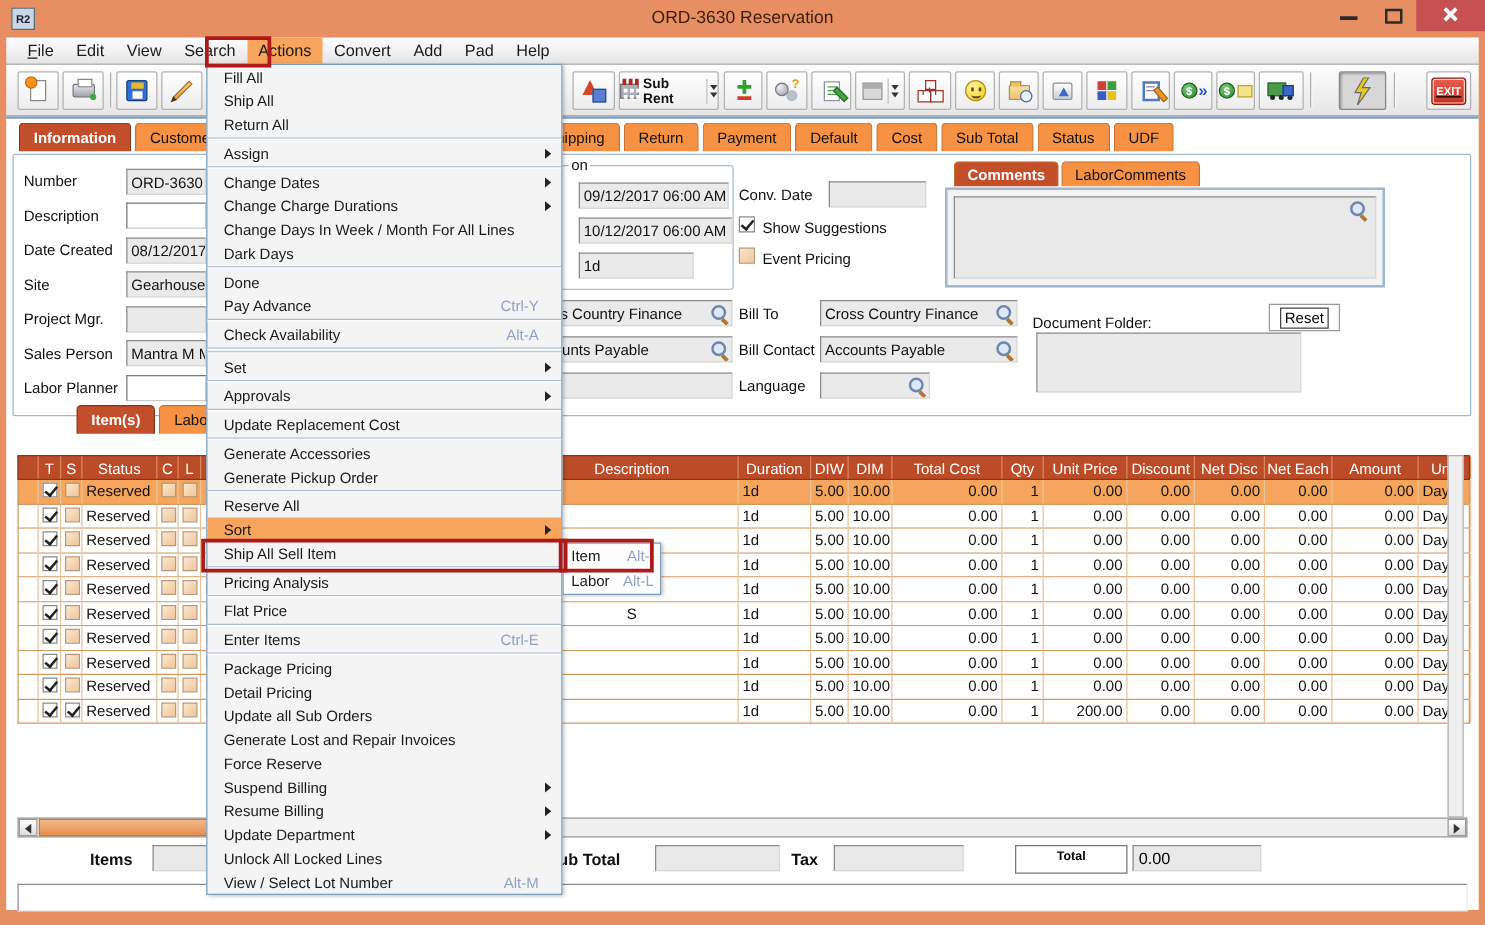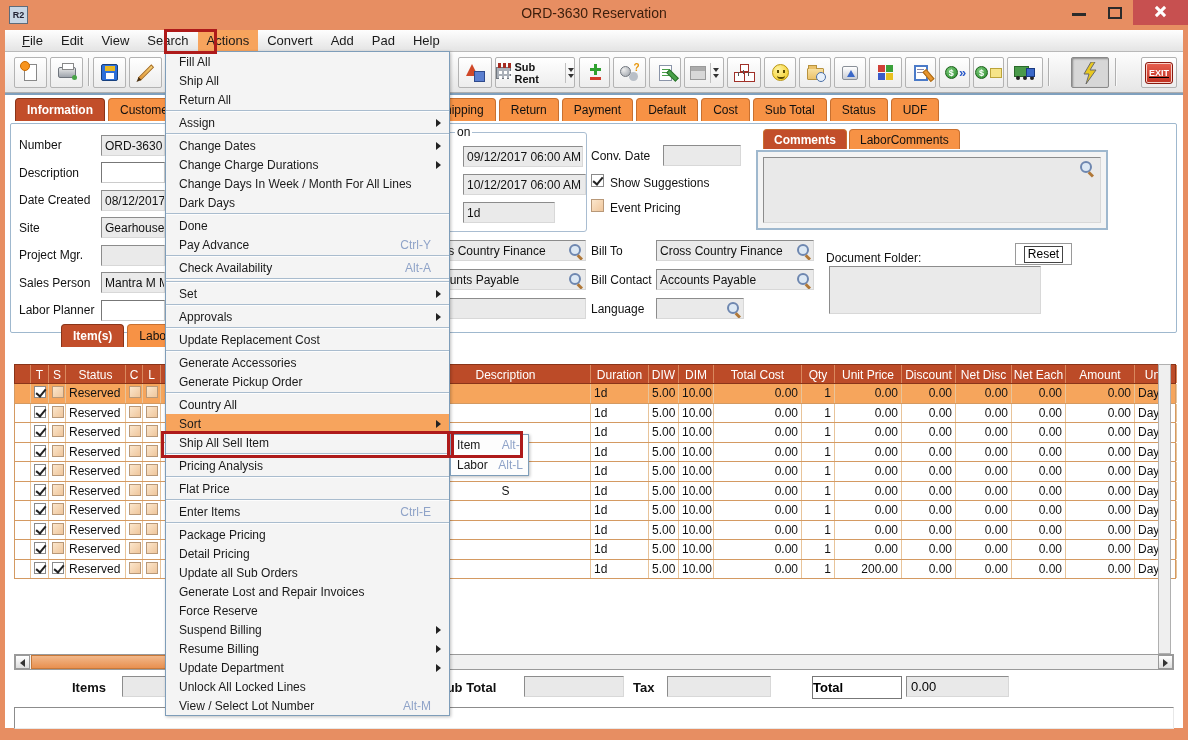--- a/index.html
+++ b/index.html
@@ -134,21 +134,21 @@
   .vscroll { position:absolute; left:1153px; top:269px; width:13px; height:290px; background:#EFEFEF; border:1px solid #B0B0B0; }
   .hscroll { position:absolute; left:9px; top:559px; width:1160px; height:16px; background:#F0F0F0; border:1px solid #9A9A9A; }
   .hs-btn { position:absolute; top:0; width:15px; height:14px; background:linear-gradient(#FFF,#DDD); border:1px solid #999; }
   .hs-btn .tri-l { width:0;height:0;border-top:4px solid transparent;border-bottom:4px solid transparent;border-right:5px solid #333; margin:3px auto; }
   .hs-btn .tri-r { width:0;height:0;border-top:4px solid transparent;border-bottom:4px solid transparent;border-left:5px solid #333; margin:3px auto; }
   .hs-thumb { position:absolute; left:16px; top:0; width:140px; height:14px; background:linear-gradient(#F2B88A,#E89050); border:1px solid #C87838; }
 
   
   .foot-label { position:absolute; font-size:13px; font-weight:bold; color:#111; }
   .foot-fld { position:absolute; height:21px; background:#E9E9E9; border:1px solid; border-color:#8C8C8C #D8D8D8 #D8D8D8 #8C8C8C; font-size:13px; padding:2px 4px 0 4px; }
-  .total-box { position:absolute; width:90px; height:23px; border:1px solid #777; background:#fff; text-align:left; font-size:13px; font-weight:bold; padding-top:3px; }
+  .total-box { position:absolute; width:90px; height:23px; border:1px solid #777; background:#fff; text-align:center; font-size:10px; font-weight:bold; padding-top:3px; }
   .statusbar { position:absolute; left:9px; top:612px; width:1160px; height:22px; background:#fff; border:1px solid; border-color:#8C8C8C #E8E8E8 #E8E8E8 #8C8C8C; }
 
   
   .actions-menu { position:absolute; left:165px; top:51px; width:285px; background:#F4F4F4; border:1px solid #7E9DB9; box-shadow:1px 1px 3px rgba(0,0,0,.25); z-index:20; }
   .mi { height:19px; display:flex; align-items:center; padding-left:13px; padding-right:6px; font-size:12px; color:#1A1A1A; position:relative; }
   .mi.hl { background:#F7A45D; }
   .mi-label { flex:1; white-space:nowrap; }
   .mi-sc { color:#8FA3C8; font-size:12px; margin-right:12px; }
   .mi-arrow { width:0; height:0; border-top:4px solid transparent; border-bottom:4px solid transparent; border-left:5px solid #222; margin-right:2px; }
   .msep { height:2px; border-top:1px solid #A9BCCE; border-bottom:1px solid #FDFDFD; margin:1px 0; }
@@ -685,21 +685,21 @@
       </div>
       <div class="msep"></div>
       <div class="mi">
         <span class="mi-label">Generate Accessories</span>
       </div>
       <div class="mi">
         <span class="mi-label">Generate Pickup Order</span>
       </div>
       <div class="msep"></div>
       <div class="mi">
-        <span class="mi-label">Country All</span>
+        <span class="mi-label">Reserve All</span>
       </div>
       <div class="mi hl">
         <span class="mi-label">Sort</span>
         <span class="mi-arrow"></span>
       </div>
       <div class="mi">
         <span class="mi-label">Ship All Sell Item</span>
       </div>
       <div class="msep"></div>
       <div class="mi">

